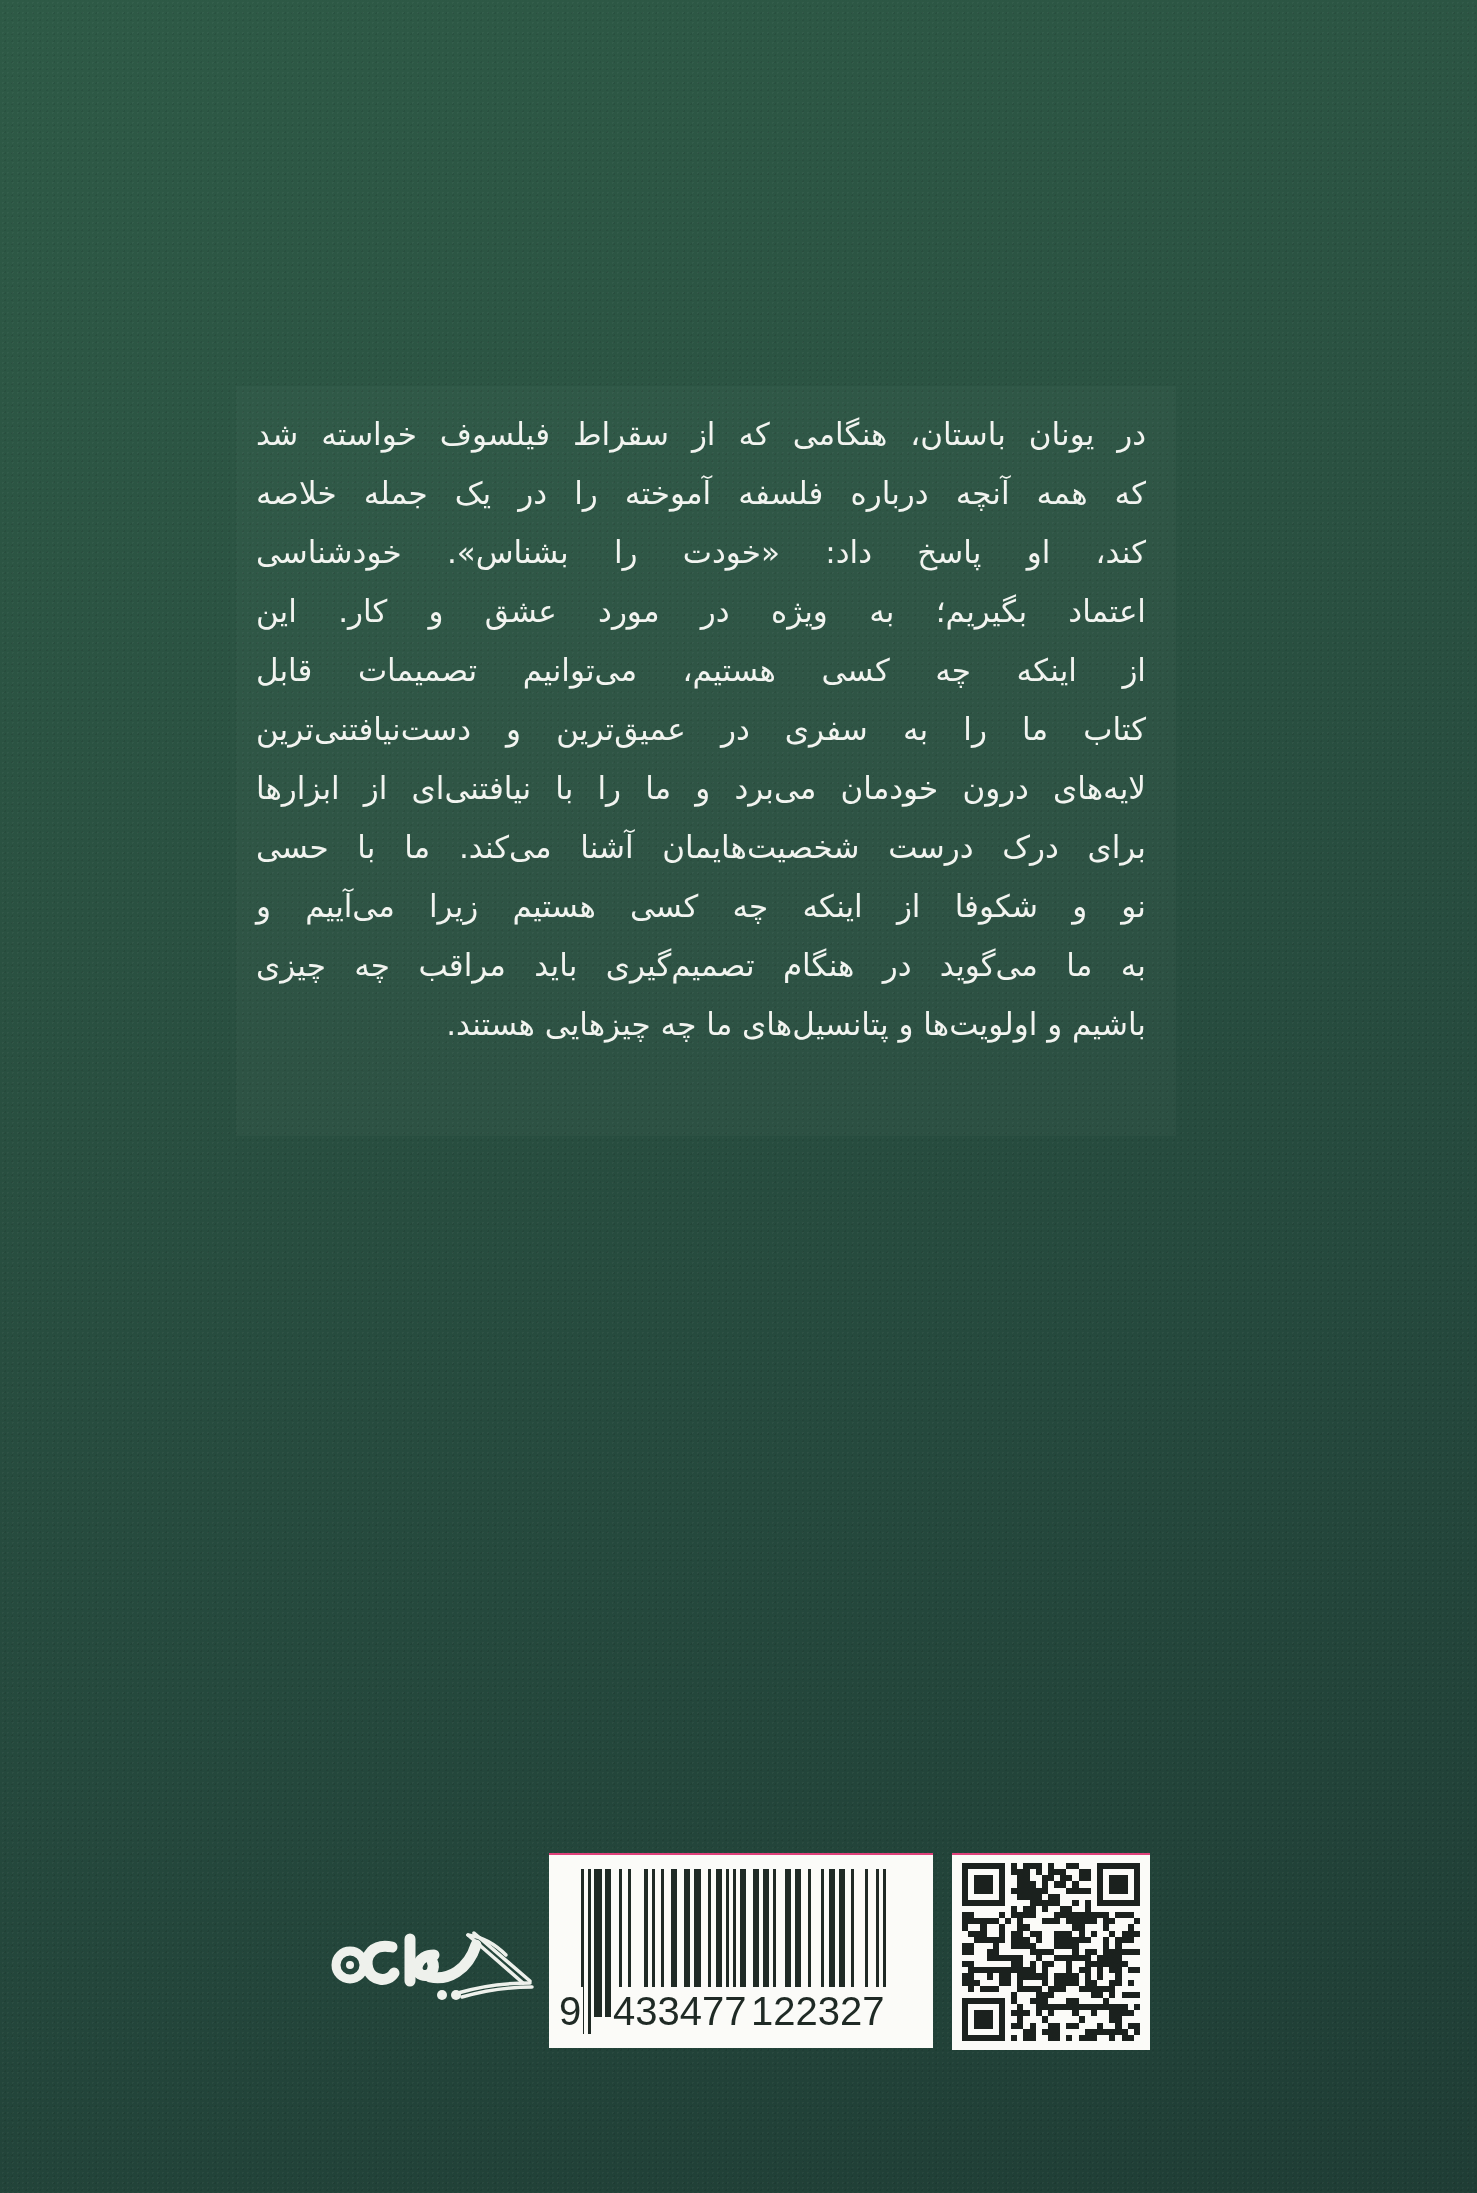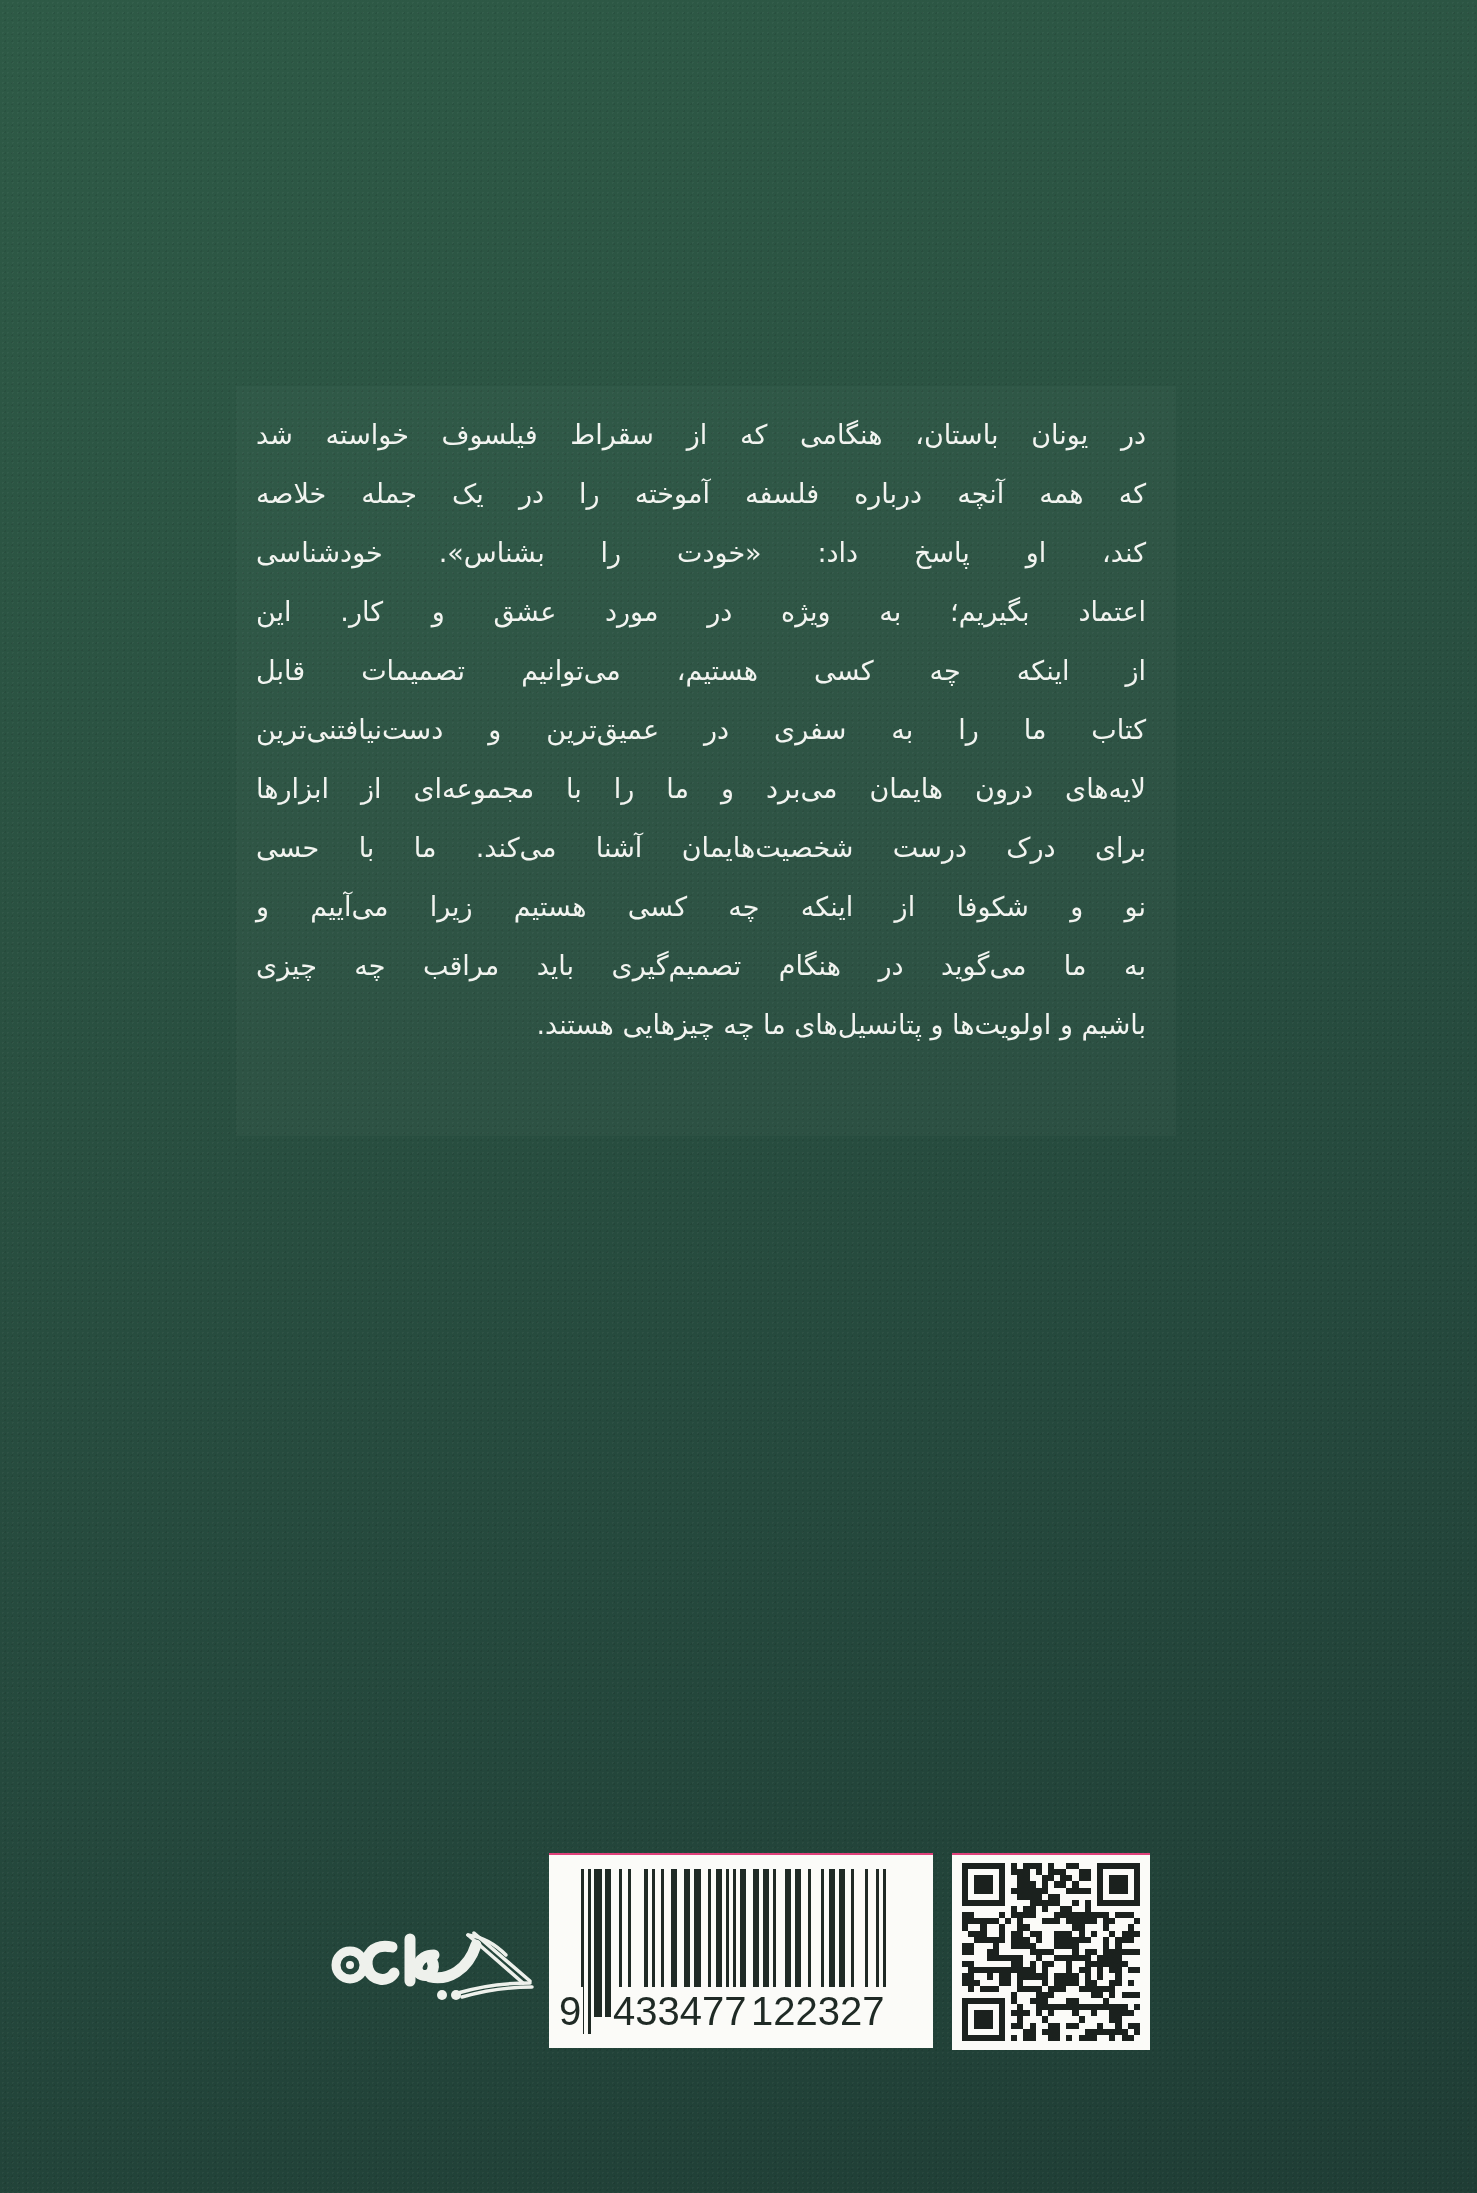--- a/index.html
+++ b/index.html
@@ -39,21 +39,21 @@
     .blurb {
       position: absolute;
       left: 256px;
       top: 405px;
       width: 890px;
       direction: rtl;
       text-align: justify;
       text-align-last: justify;
       color: #f2f4f0;
       font-family: "DejaVu Sans", sans-serif;
-      font-size: 27px;
+      font-size: 31px;
       line-height: 59px;
       margin: 0;
       padding: 0;
     }
     .blurb .line {
       display: block;
       height: 59px;
       white-space: nowrap;
       text-align: justify;
       text-align-last: justify;
@@ -131,21 +131,21 @@
   <div class="texture"></div>
   <div class="text-panel"></div>
 
   <div class="blurb">
     <span class="line">در یونان باستان، هنگامی که از سقراط فیلسوف خواسته شد</span>
     <span class="line">که همه آنچه درباره فلسفه آموخته را در یک جمله خلاصه</span>
     <span class="line">کند، او پاسخ داد: «خودت را بشناس». خودشناسی</span>
     <span class="line">اعتماد بگیریم؛ به ویژه در مورد عشق و کار. این</span>
     <span class="line">از اینکه چه کسی هستیم، می‌توانیم تصمیمات قابل</span>
     <span class="line">کتاب ما را به سفری در عمیق‌ترین و دست‌نیافتنی‌ترین</span>
-    <span class="line">لایه‌های درون هایمان می‌برد و ما را با مجموعه‌ای از ابزارها</span>
+    <span class="line">لایه‌های درون خودمان می‌برد و ما را با نیافتنی‌ای از ابزارها</span>
     <span class="line">برای درک درست شخصیت‌هایمان آشنا می‌کند. ما با حسی</span>
     <span class="line">نو و شکوفا از اینکه چه کسی هستیم زیرا می‌آییم و</span>
     <span class="line">به ما می‌گوید در هنگام تصمیم‌گیری باید مراقب چه چیزی</span>
     <span class="line last">باشیم و اولویت‌ها و پتانسیل‌های ما چه چیزهایی هستند.</span>
   </div>
 
   <div class="logo">
     <svg width="220" height="90" viewBox="0 0 220 90">
 
       <g fill="none" stroke="#eef1ec" stroke-width="3.5" stroke-linecap="round">

